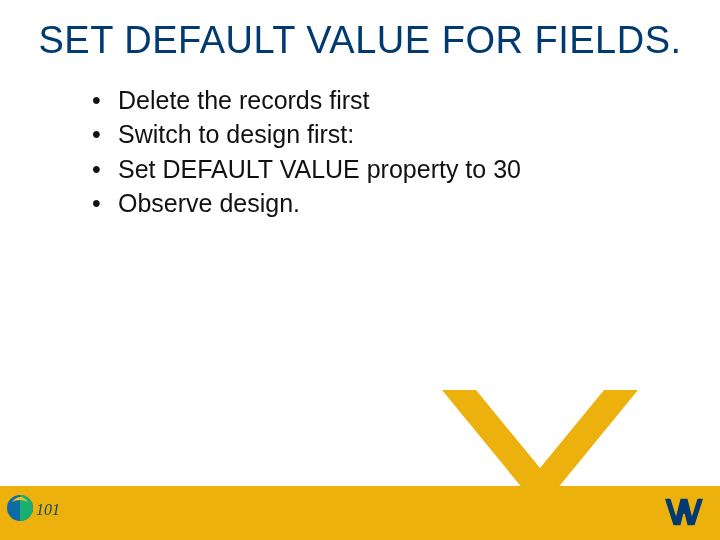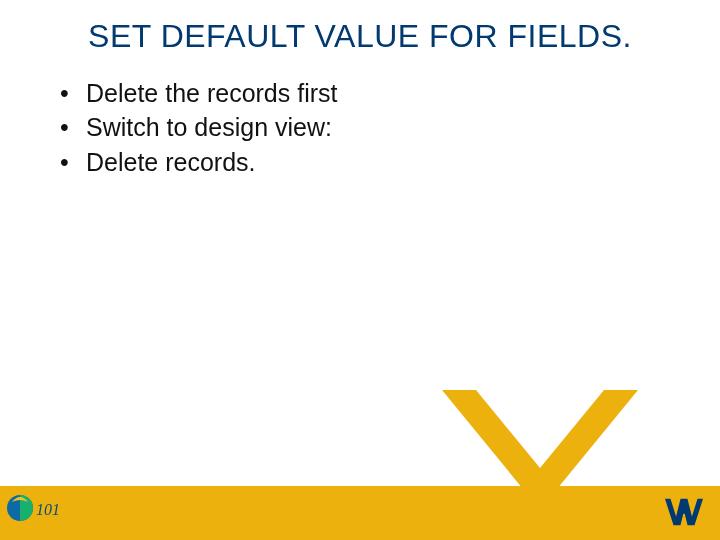--- a/index.html
+++ b/index.html
@@ -1,28 +1,29 @@
 <!DOCTYPE html>
 <html><head>
 <meta charset="utf-8">
 <style>
   * { margin: 0; padding: 0; box-sizing: border-box; }
   html, body { width: 720px; height: 540px; font-family: Arial, Helvetica, sans-serif; background: #fff; overflow: hidden; }
   .slide { position: relative; width: 720px; height: 540px; background: #fff; }
   .title {
     padding-top: 18px;
     text-align: center;
-    font-size: 32px;
+    font-size: 38px;
     line-height: 1.18;
     color: #003a70;
     font-weight: 400;
     letter-spacing: 0.5px;
   }
   .body {
     padding: 20px 56px 0 56px;
+    margin-left: 32px;
   }
   ul.bullets {
     list-style: none;
   }
   ul.bullets li {
     position: relative;
     padding-left: 30px;
     font-size: 25px;
     line-height: 1.38;
     color: #111;
@@ -70,22 +71,23 @@
 </style>
 </head>
 <body>
 <div class="slide">
 
   <h1 class="title">SET DEFAULT VALUE FOR FIELDS.</h1>
 
   <div class="body">
     <ul class="bullets">
       <li>Delete the records first</li>
-      <li>Switch to design view:</li>
-      <li>Delete records.</li>
+      <li>Switch to design first:</li>
+      <li>Set DEFAULT VALUE property to 30</li>
+      <li>Observe design.</li>
     </ul>
   </div>
 
   <div class="chevron">
     <svg viewBox="0 0 220 150" width="220" height="150">
 
       <polygon points="20,0 110,108 200,0 220,0 220,20 120,140 100,140 0,20 0,0" fill="#ffffff"></polygon>
 
       <polygon points="46,0 110,78 174,0 208,0 118,110 102,110 12,0" fill="#edb10e"></polygon>
     </svg>

